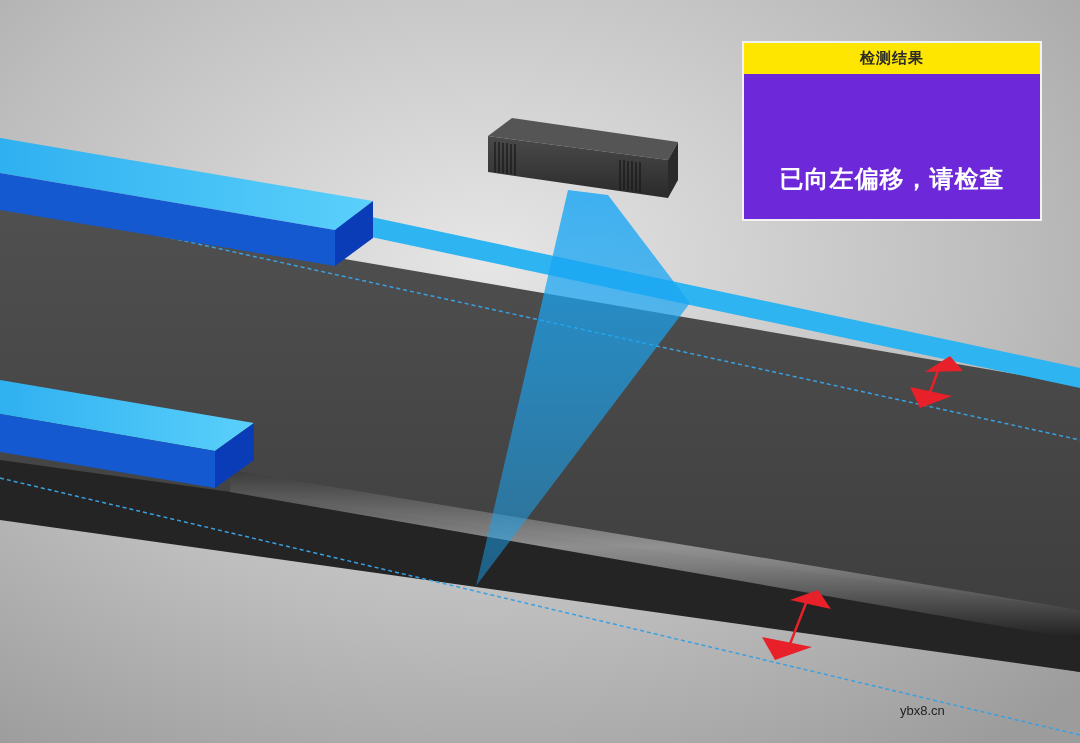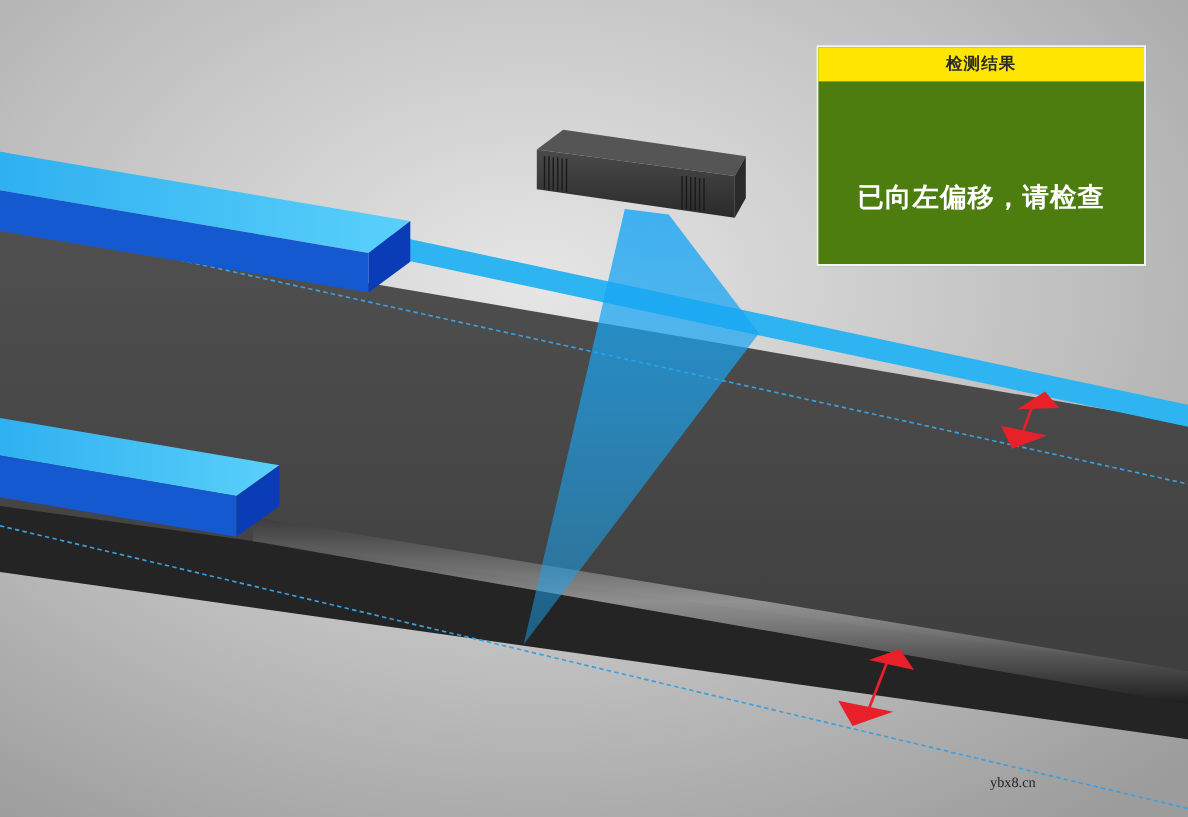--- a/index.html
+++ b/index.html
@@ -1,21 +1,21 @@
 <!DOCTYPE html>
 <html><head>
 <meta charset="utf-8">
 <style>
   html, body { margin:0; padding:0; }
   body { width:1080px; height:743px; overflow:hidden; position:relative; font-family:"DejaVu Sans", sans-serif; background:#b0b0b0; }
   #scene { position:absolute; left:0; top:0; width:1080px; height:743px; }
-  .result-panel { position:absolute; left:742px; top:41px; width:300px; height:201px; background:#4d7c0f; border:2px solid #f2f2f2; box-sizing:border-box; }
+  .result-panel { position:absolute; left:742px; top:41px; width:300px; height:180px; background:#6d28d9; border:2px solid #f2f2f2; box-sizing:border-box; }
   .result-header { height:31px; background:#ffe600; display:flex; align-items:center; justify-content:center; font-weight:bold; font-size:15px; color:#2a2a2a; letter-spacing:1px; }
   .result-message { position:absolute; left:0; right:0; top:88px; text-align:center; font-weight:bold; font-size:24px; color:#ffffff; letter-spacing:1px;margin-top:32px; }
-  .watermark { position:absolute; left:900px; top:703px; font-family:Liberation Serif, serif; font-size:13px; color:#222; }
+  .watermark { position:absolute; left:900px; top:703px; font-family:Liberation Sans, sans-serif; font-size:13px; color:#222; }
 </style>
 </head>
 <body>
 
 <svg id="scene" viewBox="0 0 1080 743" xmlns="http://www.w3.org/2000/svg">
   <defs>
     <radialGradient id="bgGrad" cx="0.45" cy="0.35" r="0.8">
       <stop offset="0" stop-color="#e6e6e6"></stop>
       <stop offset="0.6" stop-color="#bdbdbd"></stop>
       <stop offset="1" stop-color="#9c9c9c"></stop>

